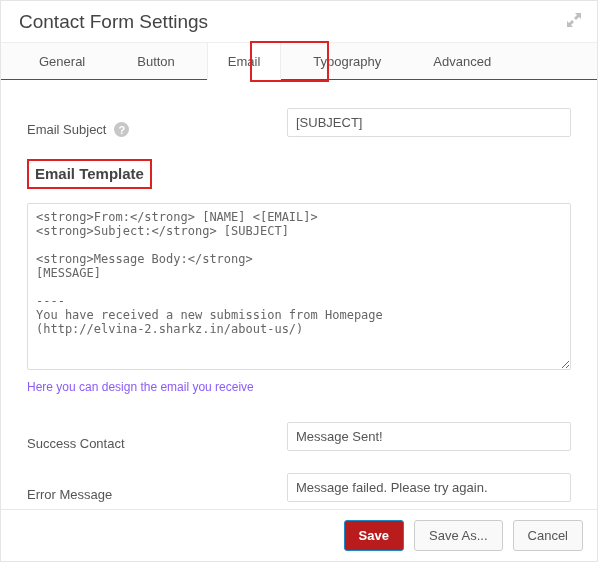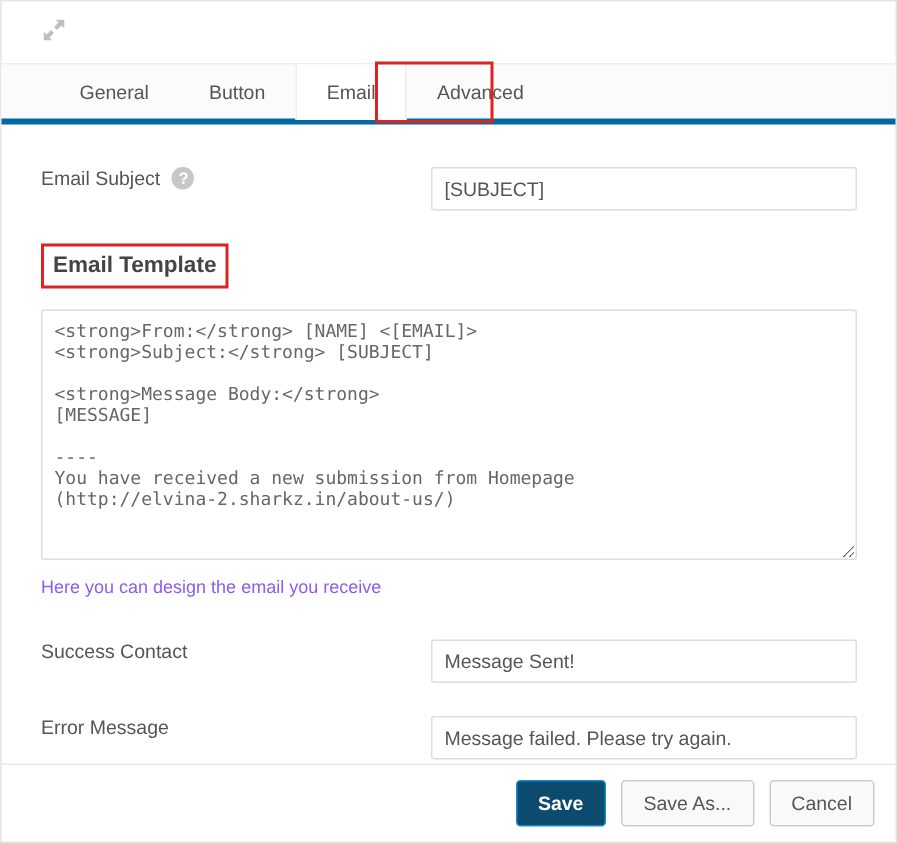--- a/index.html
+++ b/index.html
@@ -1,55 +1,57 @@
 <!DOCTYPE html>
 <html><head>
 <meta charset="utf-8">
 <style>
 *{box-sizing:border-box;margin:0;padding:0}
 body{font-family:"Segoe UI",Tahoma,sans-serif;background:#fff;width:598px;height:562px;overflow:hidden;position:relative}
 .modal{width:598px;height:562px;border:1px solid #e5e5e5;display:flex;flex-direction:column}
 .hdr{display:flex;justify-content:space-between;align-items:center;padding:8px 6px 8px 18px}
 .hdr h1{font-size:19px;font-weight:400;color:#444}
 .expand{cursor:pointer;color:#bfbfbf;font-size:14px;padding:4px 10px}
-.tabs{display:flex;gap:0;background:#fbfbfb;border-top:1px solid #eee;border-bottom:4px solid #0369a1;padding:0 32px}
+.tabs{display:flex;gap:12px;background:#fbfbfb;border-top:1px solid #eee;border-bottom:1px solid #0369a1;padding:0 18px}
 .tab{padding:11px 20px 10px;font-size:13px;color:#555;cursor:pointer}
 .tab.active{background:#fff;border-left:1px solid #eee;border-right:1px solid #eee;margin-bottom:-1px;border-bottom:1px solid #fff}
 .red-box-tab{position:absolute;border:2px solid #d22;pointer-events:none}
 .content{flex:1;overflow-y:auto;padding:28px 26px 10px 26px;position:relative}
 .content::-webkit-scrollbar{width:8px}
 .content::-webkit-scrollbar-thumb{background:#c7c7c7;border-radius:4px}
 .content::-webkit-scrollbar-track{background:#f0f0f0}
-.row{display:flex;align-items:flex-start;margin-bottom:22px}
+.row{display:flex;align-items:flex-end;margin-bottom:22px}
 .row .lbl{width:260px;font-size:13px;color:#555;display:flex;align-items:center;gap:8px}
 .help{display:inline-flex;width:15px;height:15px;border-radius:50%;background:#c7c7c7;color:#fff;font-size:11px;font-weight:bold;align-items:center;justify-content:center}
 input[type=text]{flex:1;padding:6px 8px;border:1px solid #ddd;font-size:13px;color:#555;border-radius:2px}
 .red-box-title{border:2px solid #d22;display:inline-block;padding:4px 6px;margin-bottom:14px}
 textarea{width:100%;height:167px;padding:6px 8px;border:1px solid #ddd;font-family:monospace,"Courier New";font-size:12px;color:#666;resize:both;border-radius:2px}
 .hint{font-size:12px;color:#8b5cf6;margin:6px 0 28px}
 .footer{border-top:1px solid #e8e8e8;padding:10px 14px;display:flex;justify-content:flex-end;gap:10px}
 .btn{padding:7px 14px;font-size:13px;border:1px solid #ccc;background:#f9f9f9;color:#555;border-radius:3px;cursor:pointer}
-.btn.primary{background:#0c4a6e;border-color:#168cc4;color:#fff;font-weight:bold}
+.btn.primary{background:#b91c1c;border-color:#168cc4;color:#fff;font-weight:bold}
 </style>
 </head>
 <body>
 
 <div class="modal">
   <div class="hdr">
+    <h1>Contact Form Settings</h1>
     <span class="expand">
       <svg width="14" height="14" viewBox="0 0 14 14">
           <path d="M8 0h6v6l-2-2-3 3-2-2 3-3zM6 14H0V8l2 2 3-3 2 2-3 3z" fill="#bfbfbf"></path>
         </svg>
     </span>
   </div>
 
   <div class="tabs" style="position:relative">
     <div class="tab">General</div>
     <div class="tab">Button</div>
     <div class="tab active" id="tab-email">Email</div>
+    <div class="tab">Typography</div>
     <div class="tab">Advanced</div>
     <div class="red-box-tab" id="hl-tab" style="left: 249px; top: -2px; width: 79px; height: 41px;"></div>
   </div>
 
   <div class="content">
     <div class="row">
       <div class="lbl">
         <span>Email Subject</span>
         <span class="help">?</span>
       </div>

